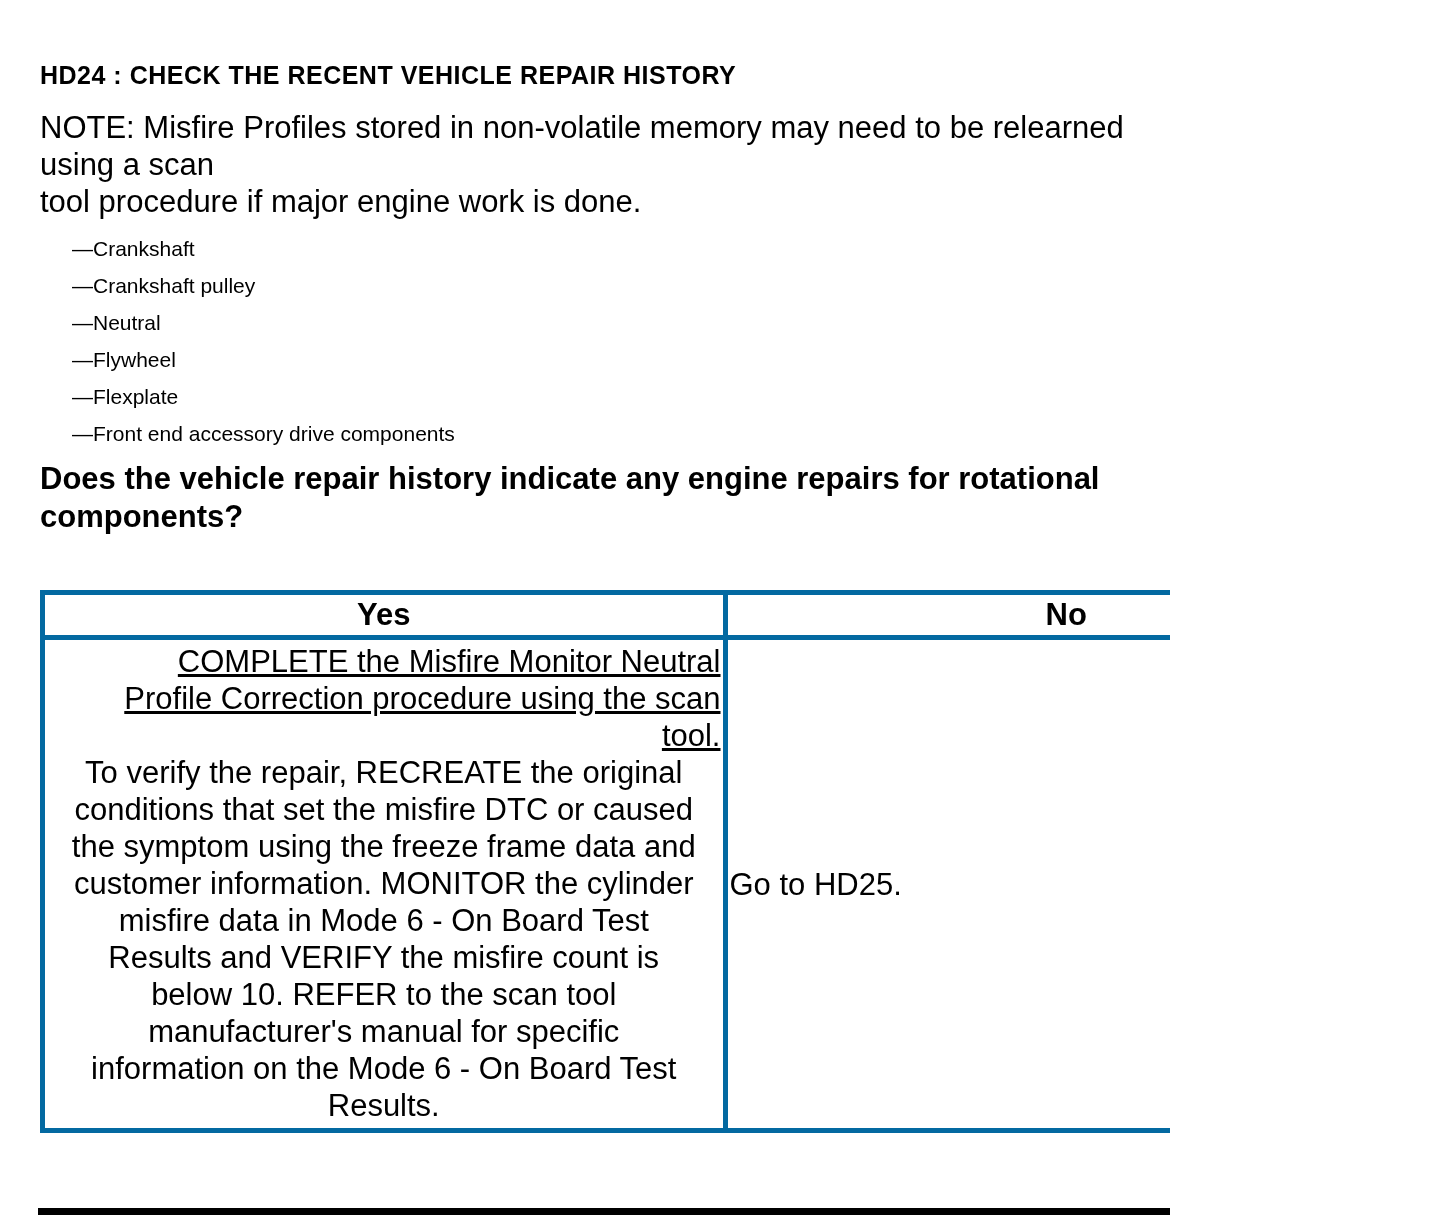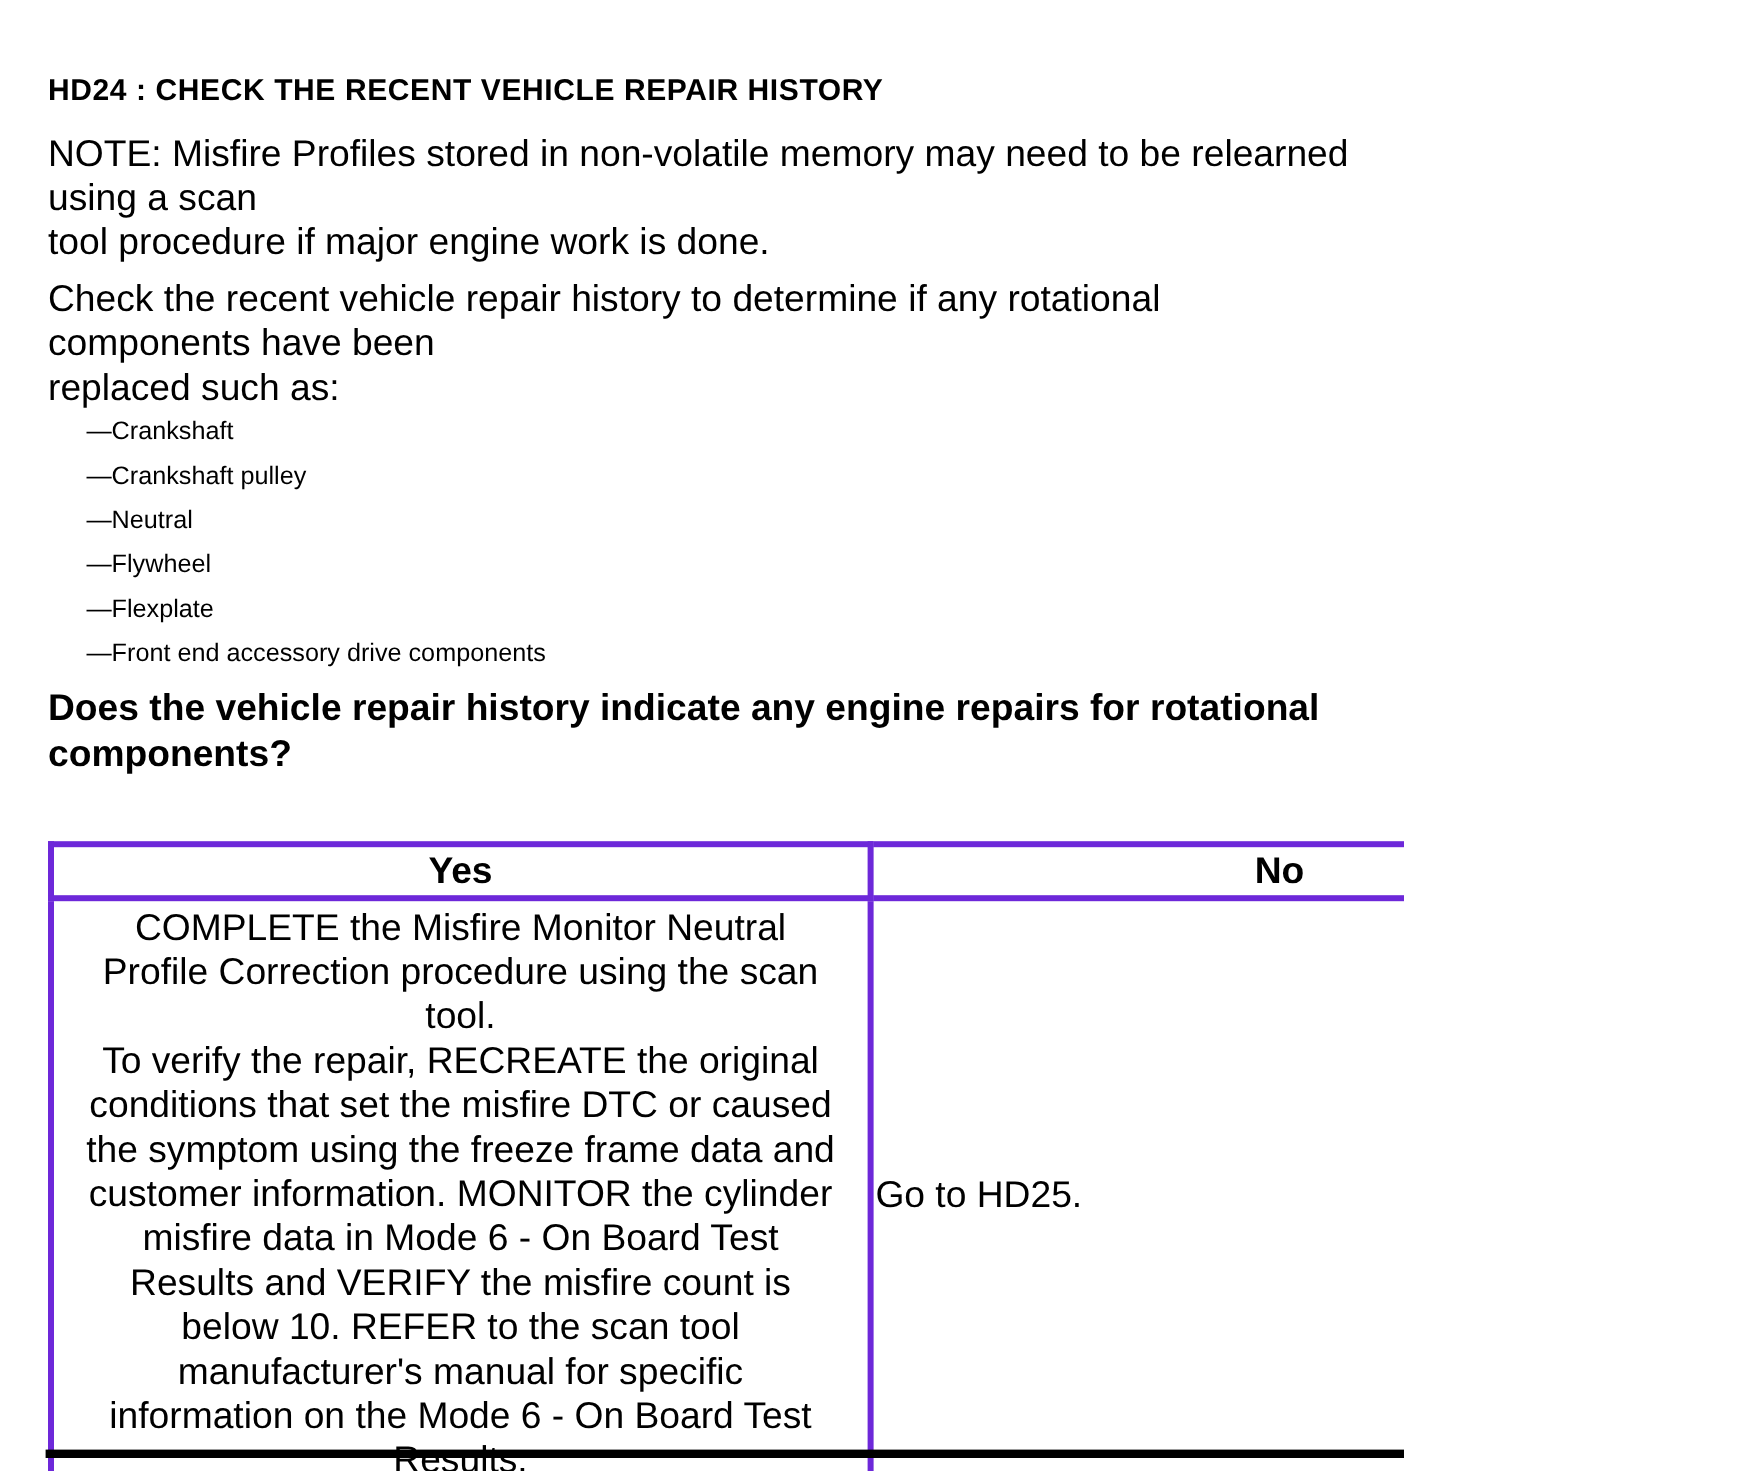--- a/index.html
+++ b/index.html
@@ -48,43 +48,44 @@
     line-height: 38px;
   }
   .decision-table {
     width: 1370px;
     margin-top: 54px;
     border-collapse: collapse;
     table-layout: fixed;
   }
   .decision-table th,
   .decision-table td {
-    border: 5px solid #6d28d9;
+    border: 5px solid #0369a1;
   }
   .decision-table th {
     height: 36px;
     box-sizing: content-box;
     padding: 2px 0;
     font-size: 31px;
     font-weight: bold;
     text-align: center;
     vertical-align: middle;
   }
   .decision-table td {
     height: 482px;
     box-sizing: content-box;
     padding: 3px 2px;
     font-size: 31px;
     line-height: 37px;
   }
   .yes-cell { vertical-align: top; }
   .yes-cell .cell-p1 {
     margin: 0;
-    text-align: center;
+    text-align: right;
     white-space: pre-line;
+    text-decoration: underline;
   }
   .yes-cell .cell-p2 {
     margin: 0;
     text-align: center;
     white-space: pre-line;
   }
   .no-cell {
     vertical-align: middle;
     text-align: left;
   }
@@ -101,22 +102,20 @@
 </head>
 <body>
 
 <div class="doc">
 
   <h1 class="title">HD24 : CHECK THE RECENT VEHICLE REPAIR HISTORY</h1>
 
   <p class="body-text note">NOTE: Misfire Profiles stored in non-volatile memory may need to be relearned using a scan
 tool procedure if major engine work is done.</p>
 
-  <p class="body-text intro">Check the recent vehicle repair history to determine if any rotational components have been
-replaced such as:</p>
 
   <ul class="component-list">
     <li>—Crankshaft</li>
     <li>—Crankshaft pulley</li>
     <li>—Neutral</li>
     <li>—Flywheel</li>
     <li>—Flexplate</li>
     <li>—Front end accessory drive components</li>
   </ul>
 

